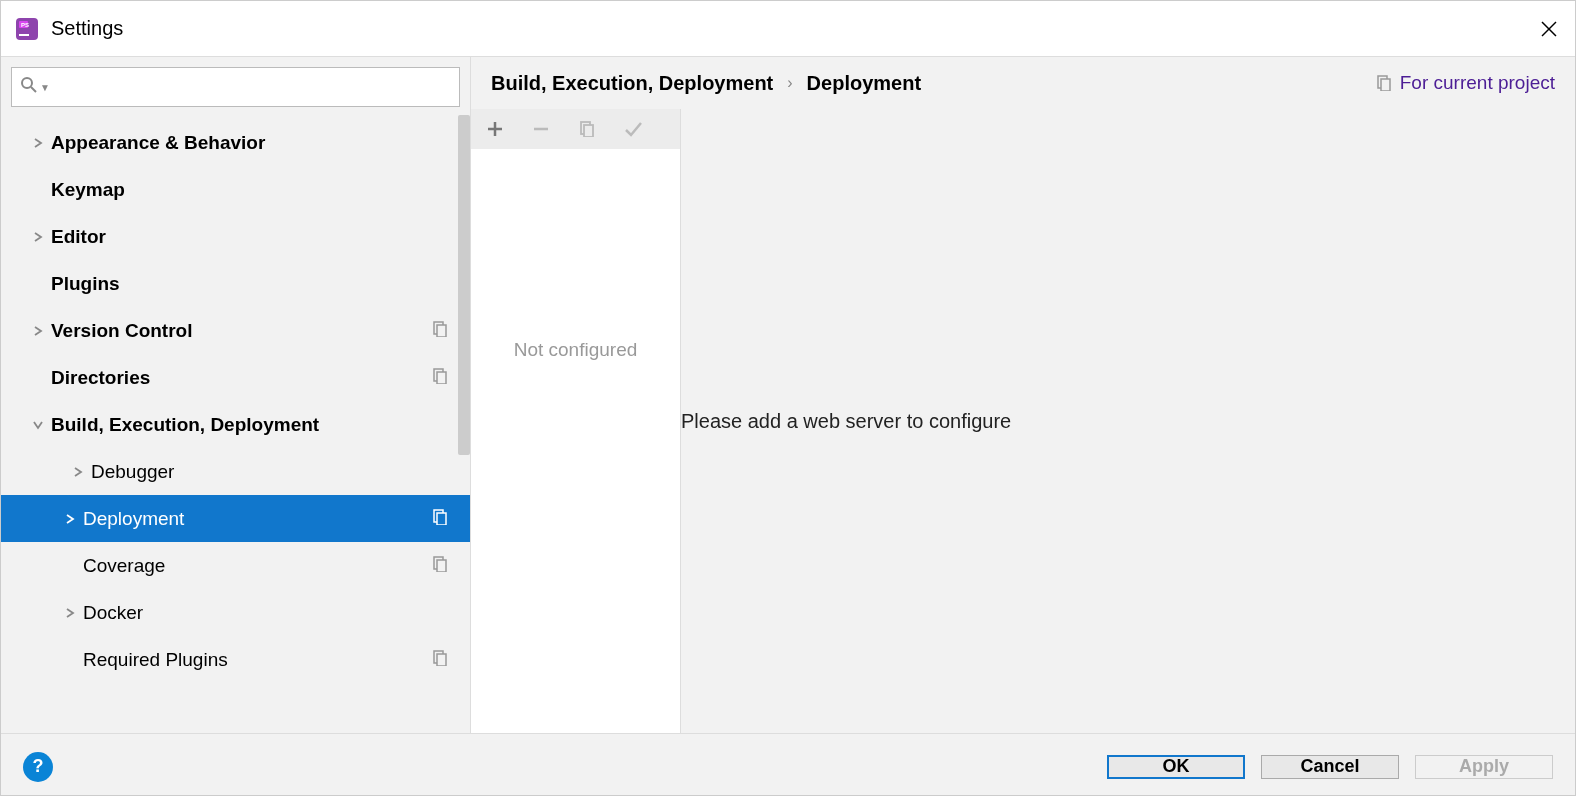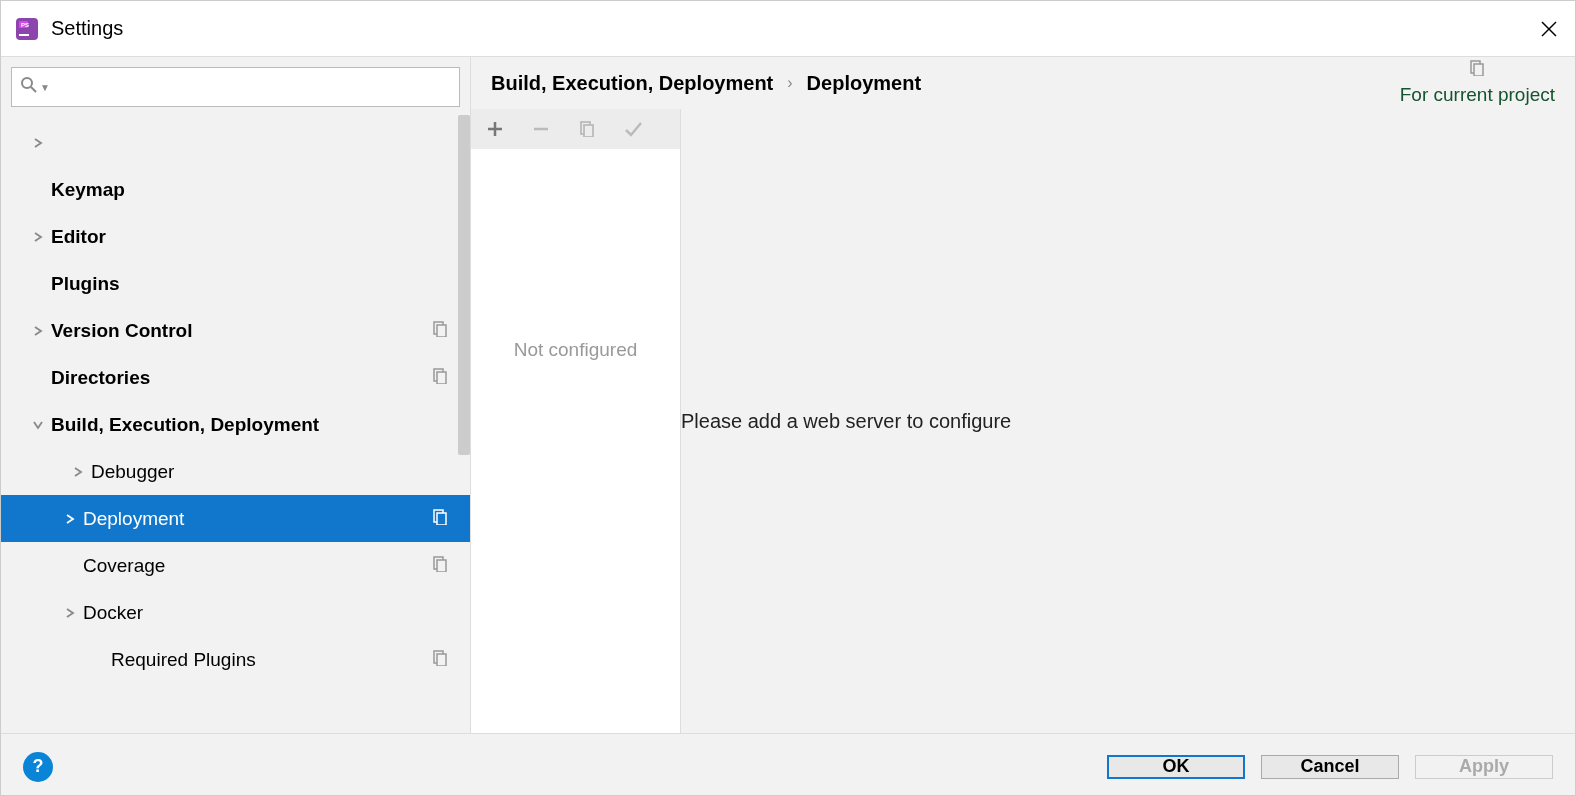--- a/index.html
+++ b/index.html
@@ -143,27 +143,26 @@
       gap: 14px;
       flex: 1;
       font-weight: 700;
     }
     .breadcrumb-sep {
       color: #888;
       font-weight: 400;
       font-size: 16px;
     }
     .scope-label {
-      color: #14532d;
+      color: #4c1d95;
       font-size: 19px;
       display: flex;
       align-items: center;
       gap: 8px;
       font-weight: 400;
-      flex-direction: column;
     }
     .content-body {
       flex: 1;
       display: flex;
       background: #f2f2f2;
     }
     .server-panel {
       width: 210px;
       display: flex;
       flex-direction: column;
@@ -282,20 +281,21 @@
       <span class="search-dropdown">▼</span>
       <input class="search-input" type="text" placeholder="" style="">
     </div>
     <div class="tree" id="tree">
         <div class="tree-item bold">
           <span class="chevron">
             <svg width="10" height="10" viewBox="0 0 10 10">
               <polyline points="2,1 8,5 2,9" fill="none" stroke="#888" stroke-width="1.8"></polyline>
             </svg>
           </span>
+          <span class="label">Appearance &amp; Behavior</span>
         </div>
         <div class="tree-item bold">
           <span class="chevron spacer">
             <svg width="10" height="10"></svg>
           </span>
           <span class="label">Keymap</span>
         </div>
         <div class="tree-item bold">
           <span class="chevron">
             <svg width="10" height="10" viewBox="0 0 10 10">
@@ -371,21 +371,21 @@
             </svg></span>
         </div>
         <div class="tree-item sub" style="padding-left: 56px;">
           <span class="chevron">
             <svg width="10" height="10" viewBox="0 0 10 10">
               <polyline points="2,1 8,5 2,9" fill="none" stroke="#888" stroke-width="1.8"></polyline>
             </svg>
           </span>
           <span class="label">Docker</span>
         </div>
-        <div class="tree-item sub" style="padding-left: 76px; gap: 8px;">
+        <div class="tree-item sub" style="padding-left: 56px;">
           <span class="chevron spacer">
             <svg width="10" height="10"></svg>
           </span>
           <span class="label">Required Plugins</span>
           <span class="project-icon"><svg width="16" height="16" viewBox="0 0 16 16">
               <rect x="2" y="1" width="9" height="12" fill="none" stroke="#999" stroke-width="1.5"></rect>
               <rect x="5" y="4" width="9" height="12" fill="#f2f2f2" stroke="#999" stroke-width="1.5"></rect>
             </svg></span>
         </div>
       </div>

